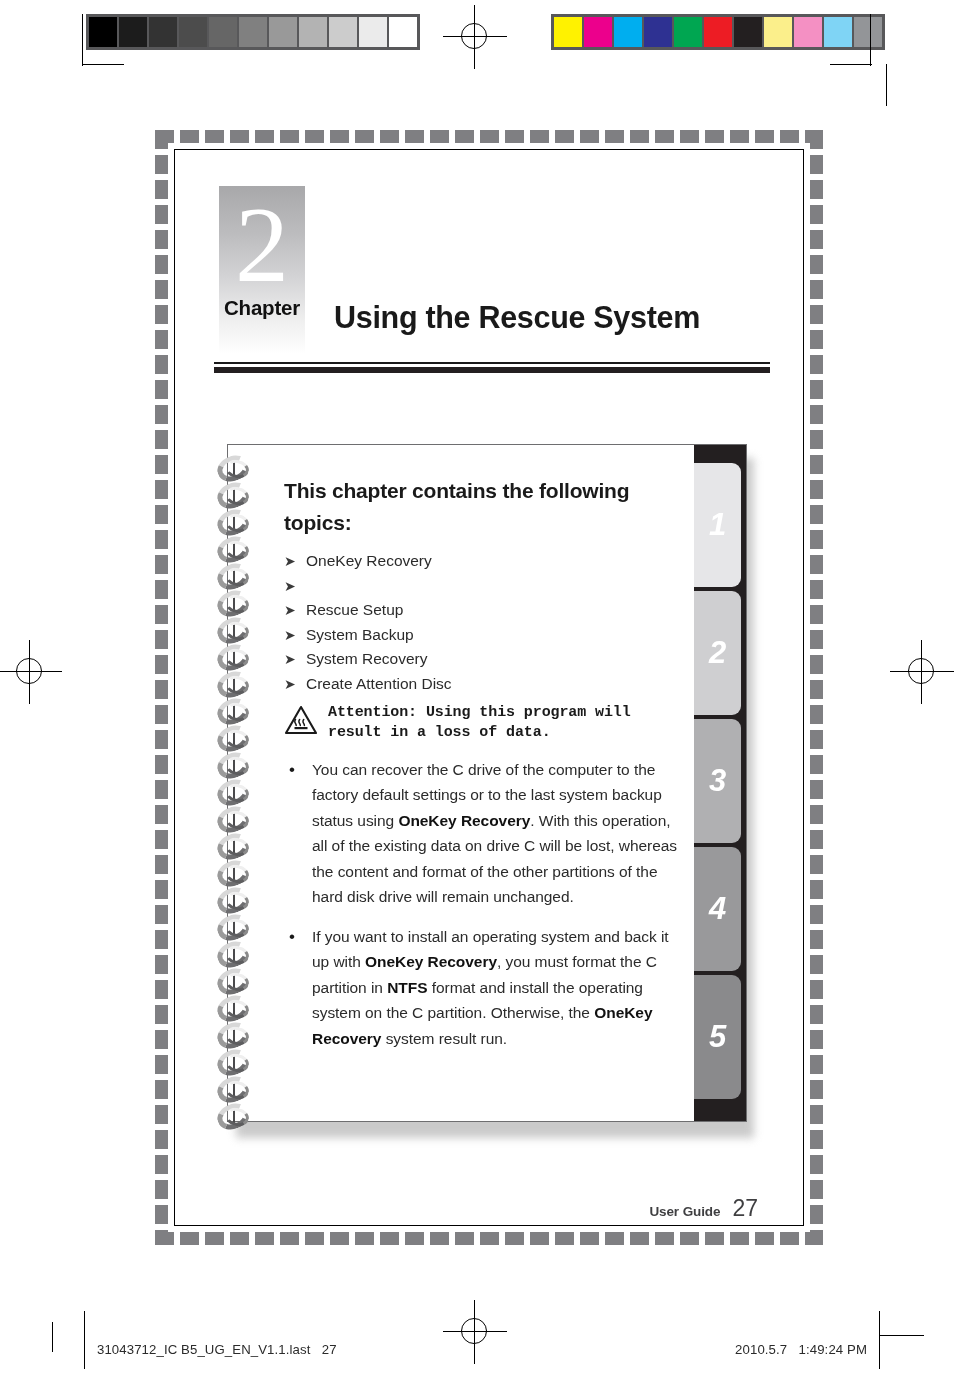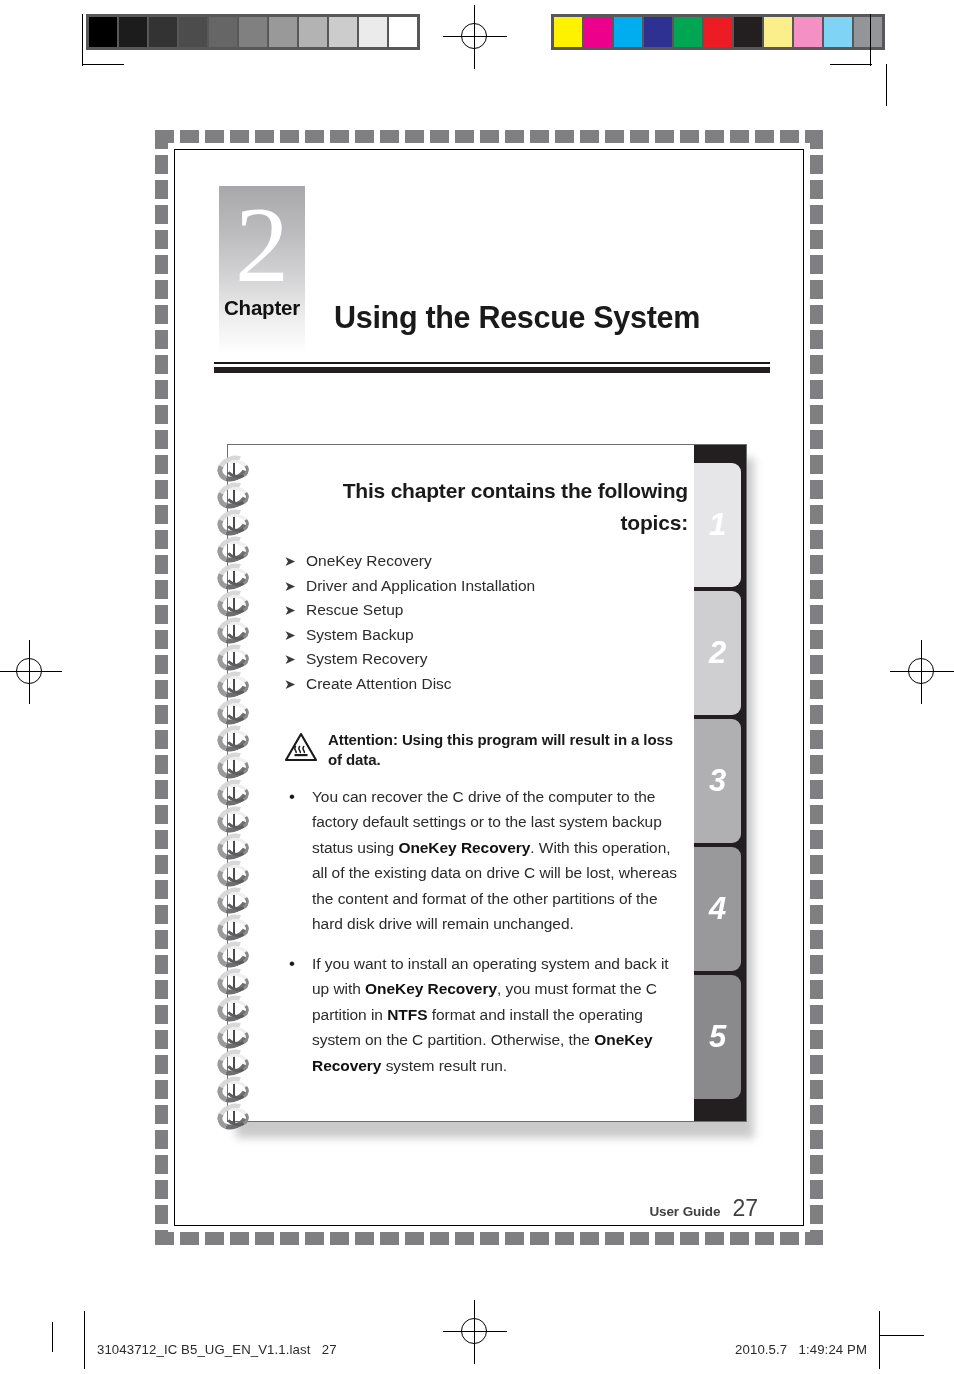--- a/index.html
+++ b/index.html
@@ -214,43 +214,43 @@
     background: #4a4a4c;
   }
 
   
   .panel-heading {
     font-size: 21px;
     font-weight: bold;
     color: #1a1a1a;
     line-height: 32px;
     letter-spacing: -0.2px;
-    margin: 0 0 10px 14px;
+    margin: 0 0 10px 0;
     max-width: 400px;
-    text-align: right;
   }
   .topic-list { margin: 0; padding: 0; list-style: none; }
   .topic-item {
     font-size: 15.5px;
     color: #2b2b2b;
     line-height: 24.6px;
     display: flex;
     align-items: baseline;
   }
   .topic-arrow {
     width: 22px;
     flex: 0 0 22px;
     font-size: 14px;
     color: #3a3a3a;
   }
 
   .attention-block {
     display: flex;
-    margin-top: 33px;
+    margin-top: 6px;
     align-items: flex-start;
+    font-family: Liberation Mono, monospace;
   }
   .warn-icon {
     flex: 0 0 44px;
     width: 44px;
     padding-top: 2px;
   }
   .attention-text {
     font-size: 15px;
     font-weight: bold;
     color: #1a1a1a;
@@ -442,21 +442,20 @@
 
   <div class="notebook-body">
     <div class="panel-heading">This chapter contains the following topics:</div>
     <ul class="topic-list" id="topic-list">
         <li class="topic-item">
           <span class="topic-arrow">➤</span>
           <span>OneKey Recovery</span>
         </li>
         <li class="topic-item">
           <span class="topic-arrow">➤</span>
-          <span>Driver and Application Installation</span>
         </li>
         <li class="topic-item">
           <span class="topic-arrow">➤</span>
           <span>Rescue Setup</span>
         </li>
         <li class="topic-item">
           <span class="topic-arrow">➤</span>
           <span>System Backup</span>
         </li>
         <li class="topic-item">

